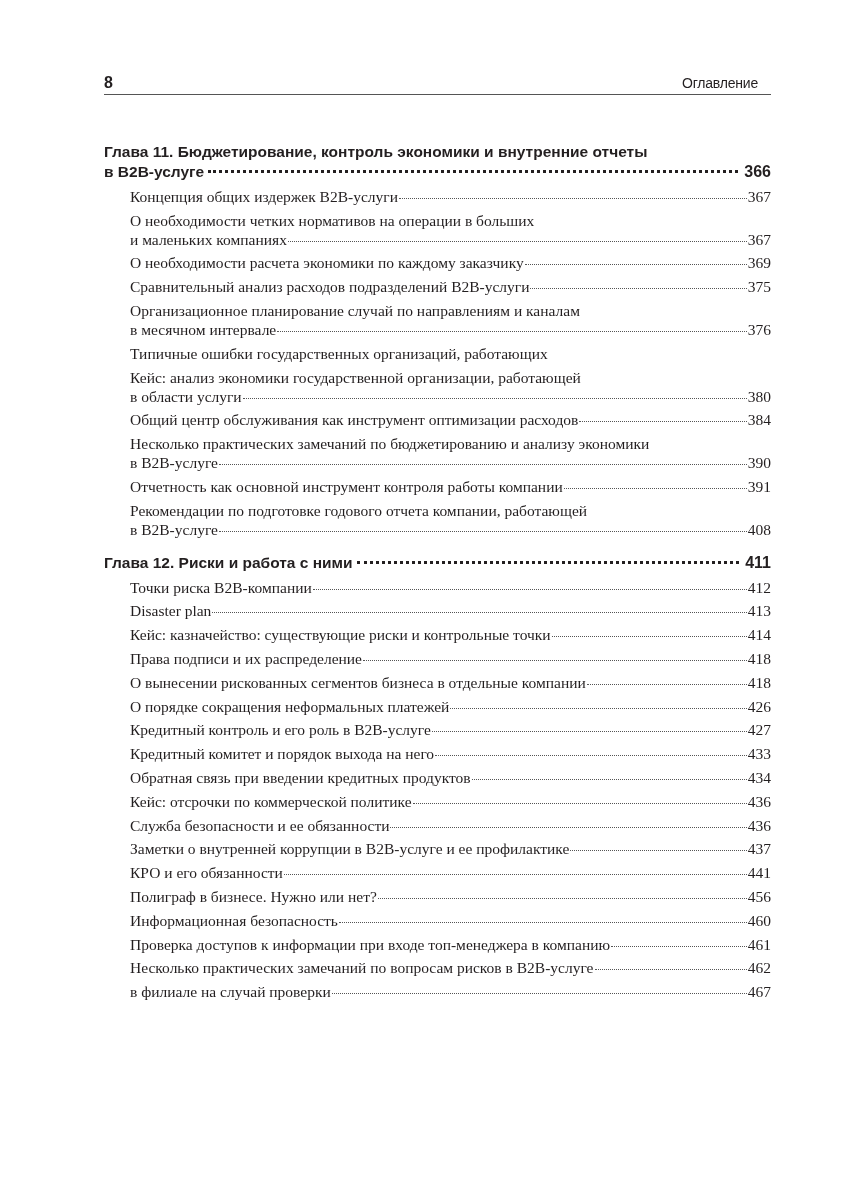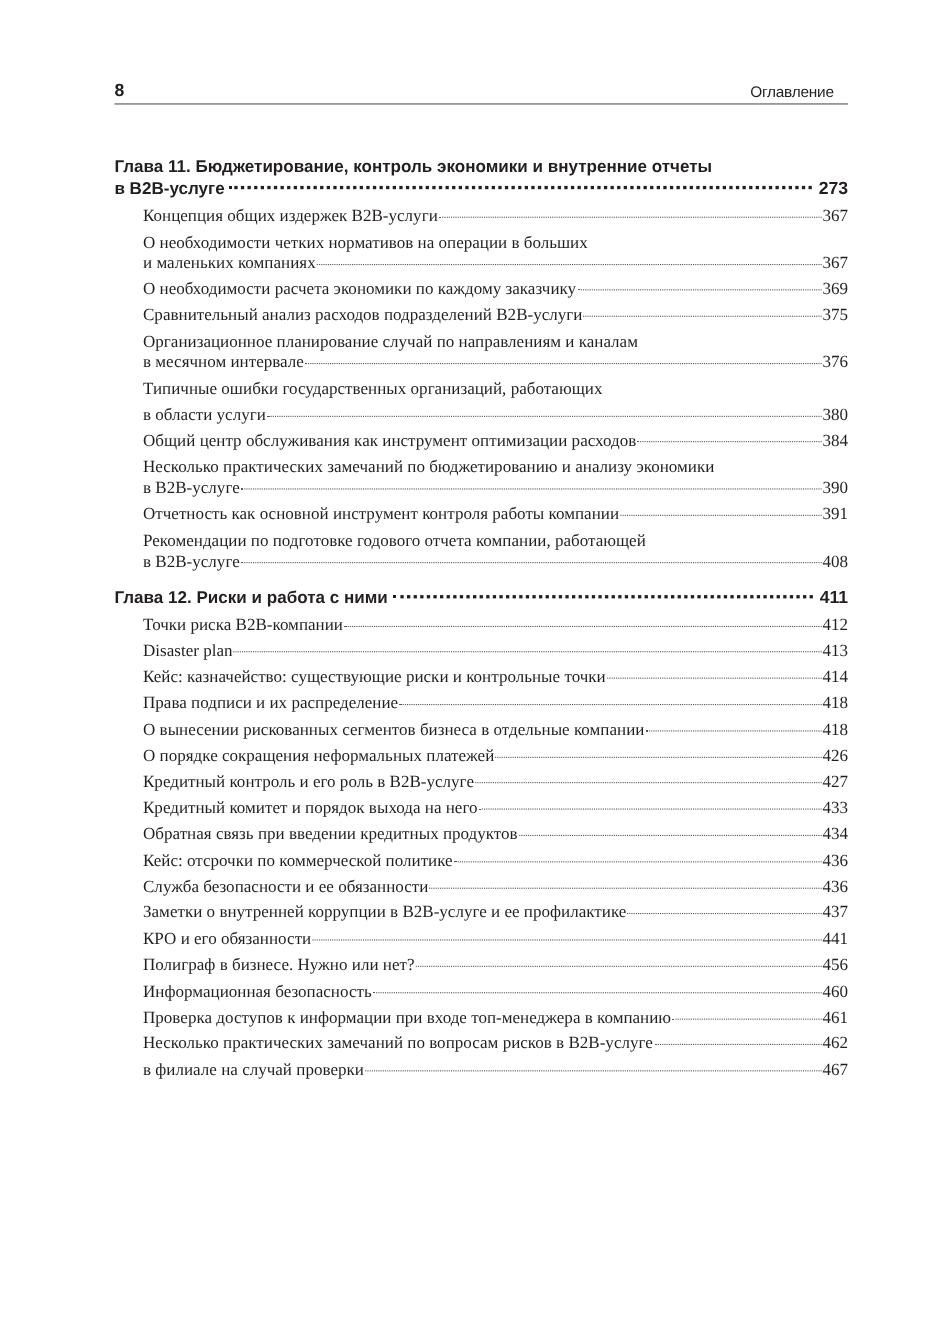--- a/index.html
+++ b/index.html
@@ -30,21 +30,21 @@
     <span class="pnum">8</span>
     <span class="run">Оглавление</span>
   </div>
 
   <div class="toc" id="toc">
       <div class="chapter">
         <div class="first">Глава 11. Бюджетирование, контроль экономики и внутренние отчеты</div>
         <div class="line">
           <span class="txt">в B2B-услуге</span>
           <span class="dots"></span>
-          <span class="pg">273</span>
+          <span class="pg">366</span>
         </div>
       </div>
       <div class="entry">
         <div class="line">
           <span class="txt">Концепция общих издержек B2B-услуги</span>
           <span class="dots"></span>
           <span class="pg">367</span>
         </div>
       </div>
       <div class="entry">
@@ -74,20 +74,21 @@
         <div class="line">
           <span class="txt">в месячном интервале</span>
           <span class="dots"></span>
           <span class="pg">376</span>
         </div>
       </div>
       <div class="entry">
         <div>Типичные ошибки государственных организаций, работающих</div>
       </div>
       <div class="entry">
+        <div>Кейс: анализ экономики государственной организации, работающей</div>
         <div class="line">
           <span class="txt">в области услуги</span>
           <span class="dots"></span>
           <span class="pg">380</span>
         </div>
       </div>
       <div class="entry">
         <div class="line">
           <span class="txt">Общий центр обслуживания как инструмент оптимизации расходов</span>
           <span class="dots"></span>

